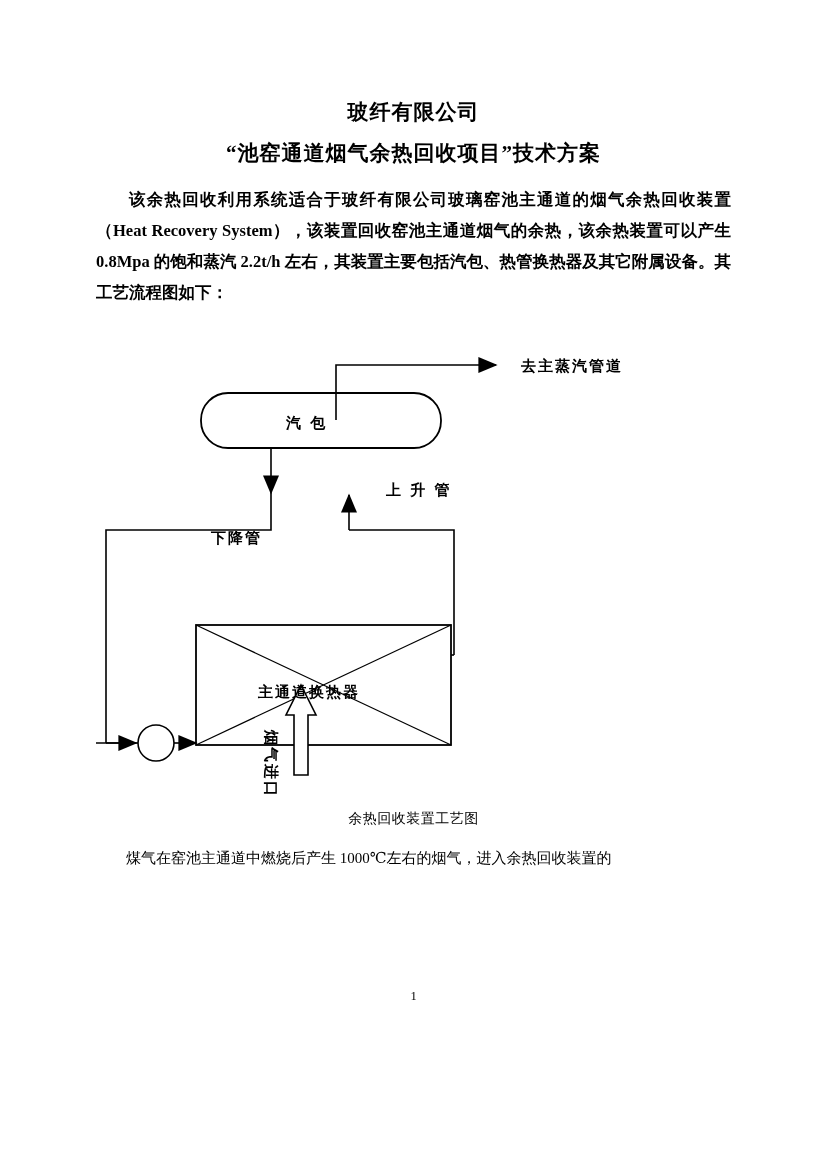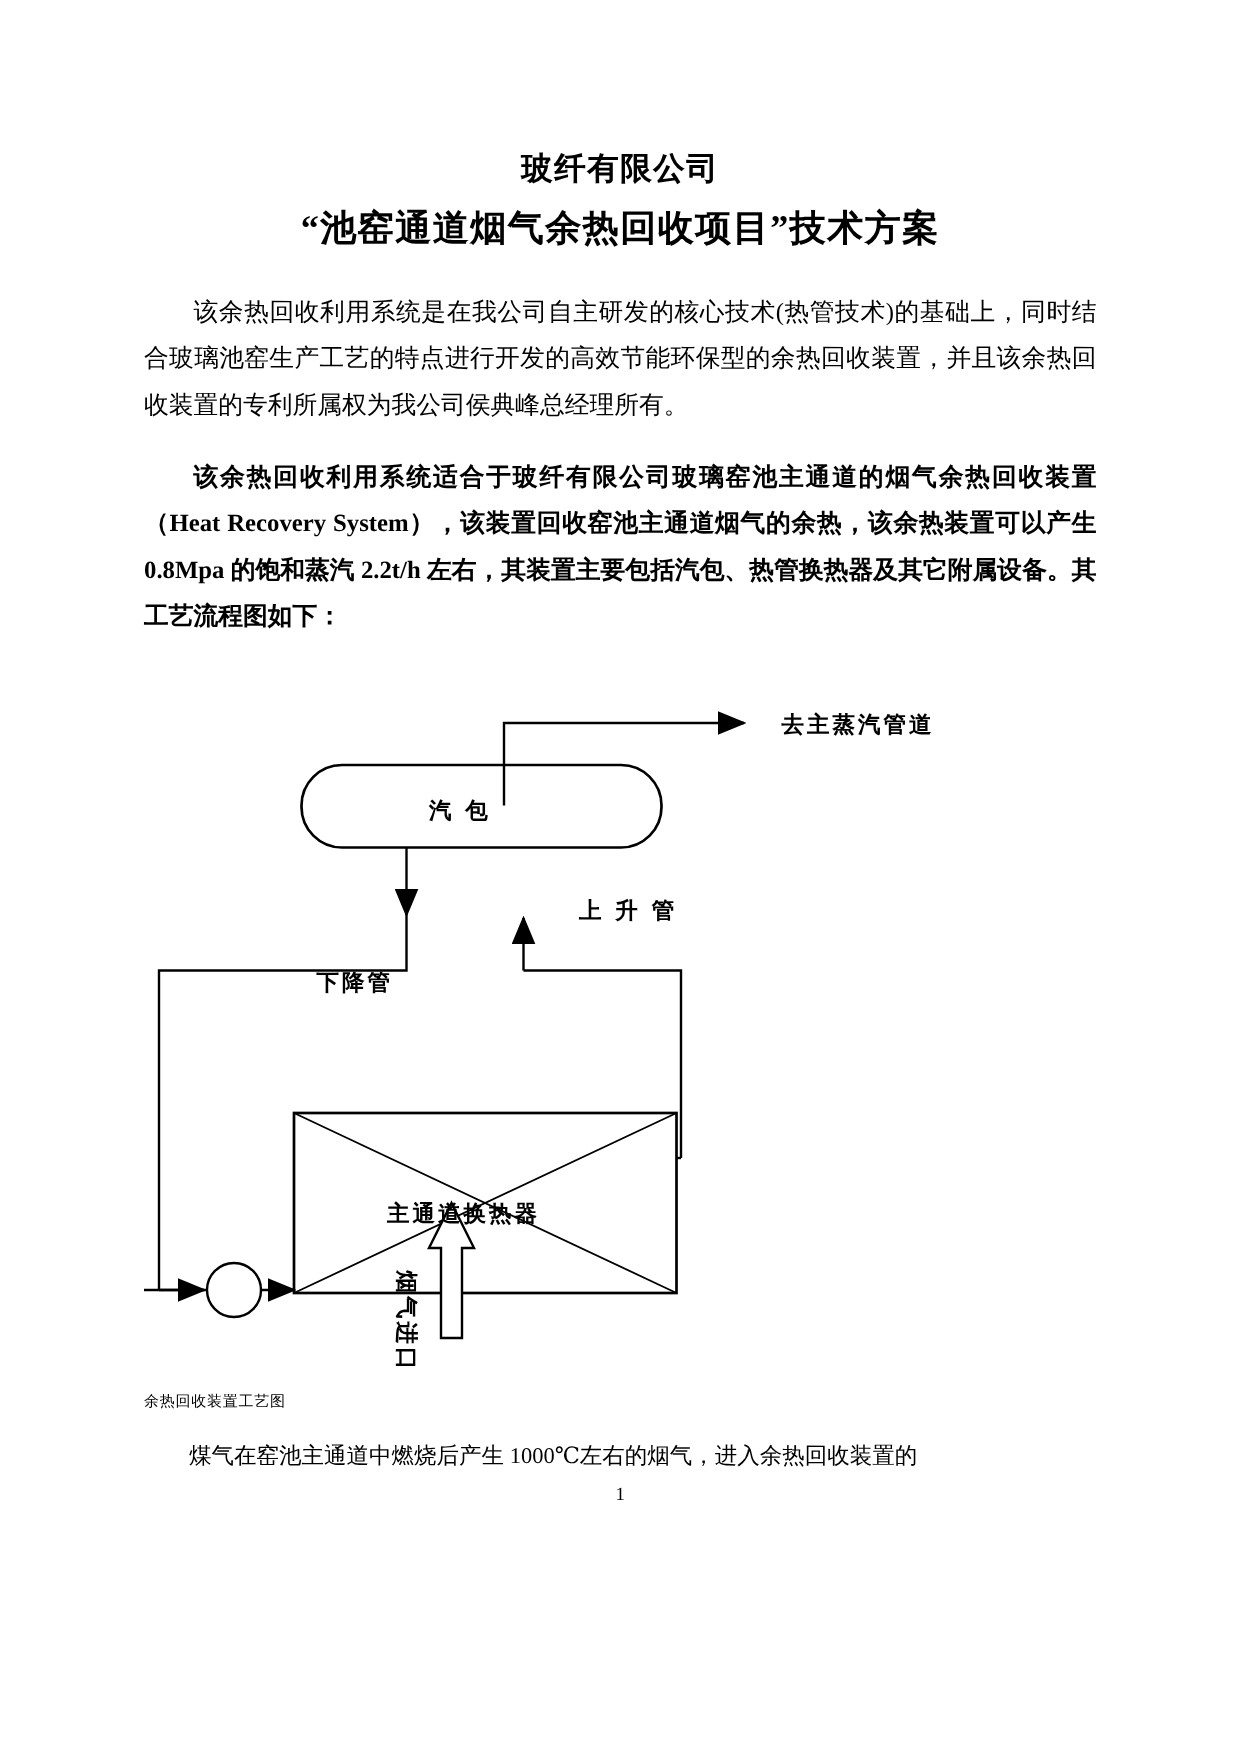--- a/index.html
+++ b/index.html
@@ -26,21 +26,21 @@
   .title-block {
     text-align: center;
   }
   .doc-title-1 {
     font-size: 21px;
     font-weight: bold;
     line-height: 40px;
     letter-spacing: 1px;
   }
   .doc-title-2 {
-    font-size: 24px;
+    font-size: 21px;
     font-weight: bold;
     line-height: 42px;
     letter-spacing: 1px;
     font-family: Liberation Serif, serif;
   }
   .section-heading {
     margin-top: 16px;
     font-size: 18px;
     font-weight: bold;
     letter-spacing: 1px;
@@ -64,21 +64,22 @@
   .figure {
     position: relative;
     width: 635px;
     height: 470px;
     margin: 14px auto 15px auto;
   }
   .figure svg {
     display: block;
   }
   .fig-caption {
-    font-size: 10px;
+    text-align: center;
+    font-size: 14px;
     margin-top: 6px;
     letter-spacing: 0.5px;
   }
   .bottom-para {
     font-size: 15px;
     line-height: 31px;
     text-indent: 2em;
     text-align: justify;
   }
   .page-number {
@@ -101,21 +102,20 @@
 <body>
 
 <div class="page">
 
   <div class="title-block">
     <div class="doc-title-1">玻纤有限公司</div>
     <div class="doc-title-2">“池窑通道烟气余热回收项目”技术方案</div>
   </div>
 
 
-  <p class="para">该余热回收利用系统是在我公司自主研发的核心技术(热管技术)的基础上，同时结合玻璃池窑生产工艺的特点进行开发的高效节能环保型的余热回收装置，并且该余热回收装置的专利所属权为我公司侯典峰总经理所有。</p>
   <p class="para tight">该余热回收利用系统适合于玻纤有限公司玻璃窑池主通道的烟气余热回收装置（Heat Recovery System），该装置回收窑池主通道烟气的余热，该余热装置可以产生 0.8Mpa 的饱和蒸汽 2.2t/h 左右，其装置主要包括汽包、热管换热器及其它附属设备。其工艺流程图如下：</p>
 
   <div class="figure">
     <svg width="635" height="470" viewBox="0 0 635 470" xmlns="http://www.w3.org/2000/svg">
       <defs>
         <marker id="arrow" markerWidth="12" markerHeight="10" refX="11" refY="5" orient="auto">
           <polygon points="0,0 12,5 0,10" fill="#000"></polygon>
         </marker>
       </defs>
 

